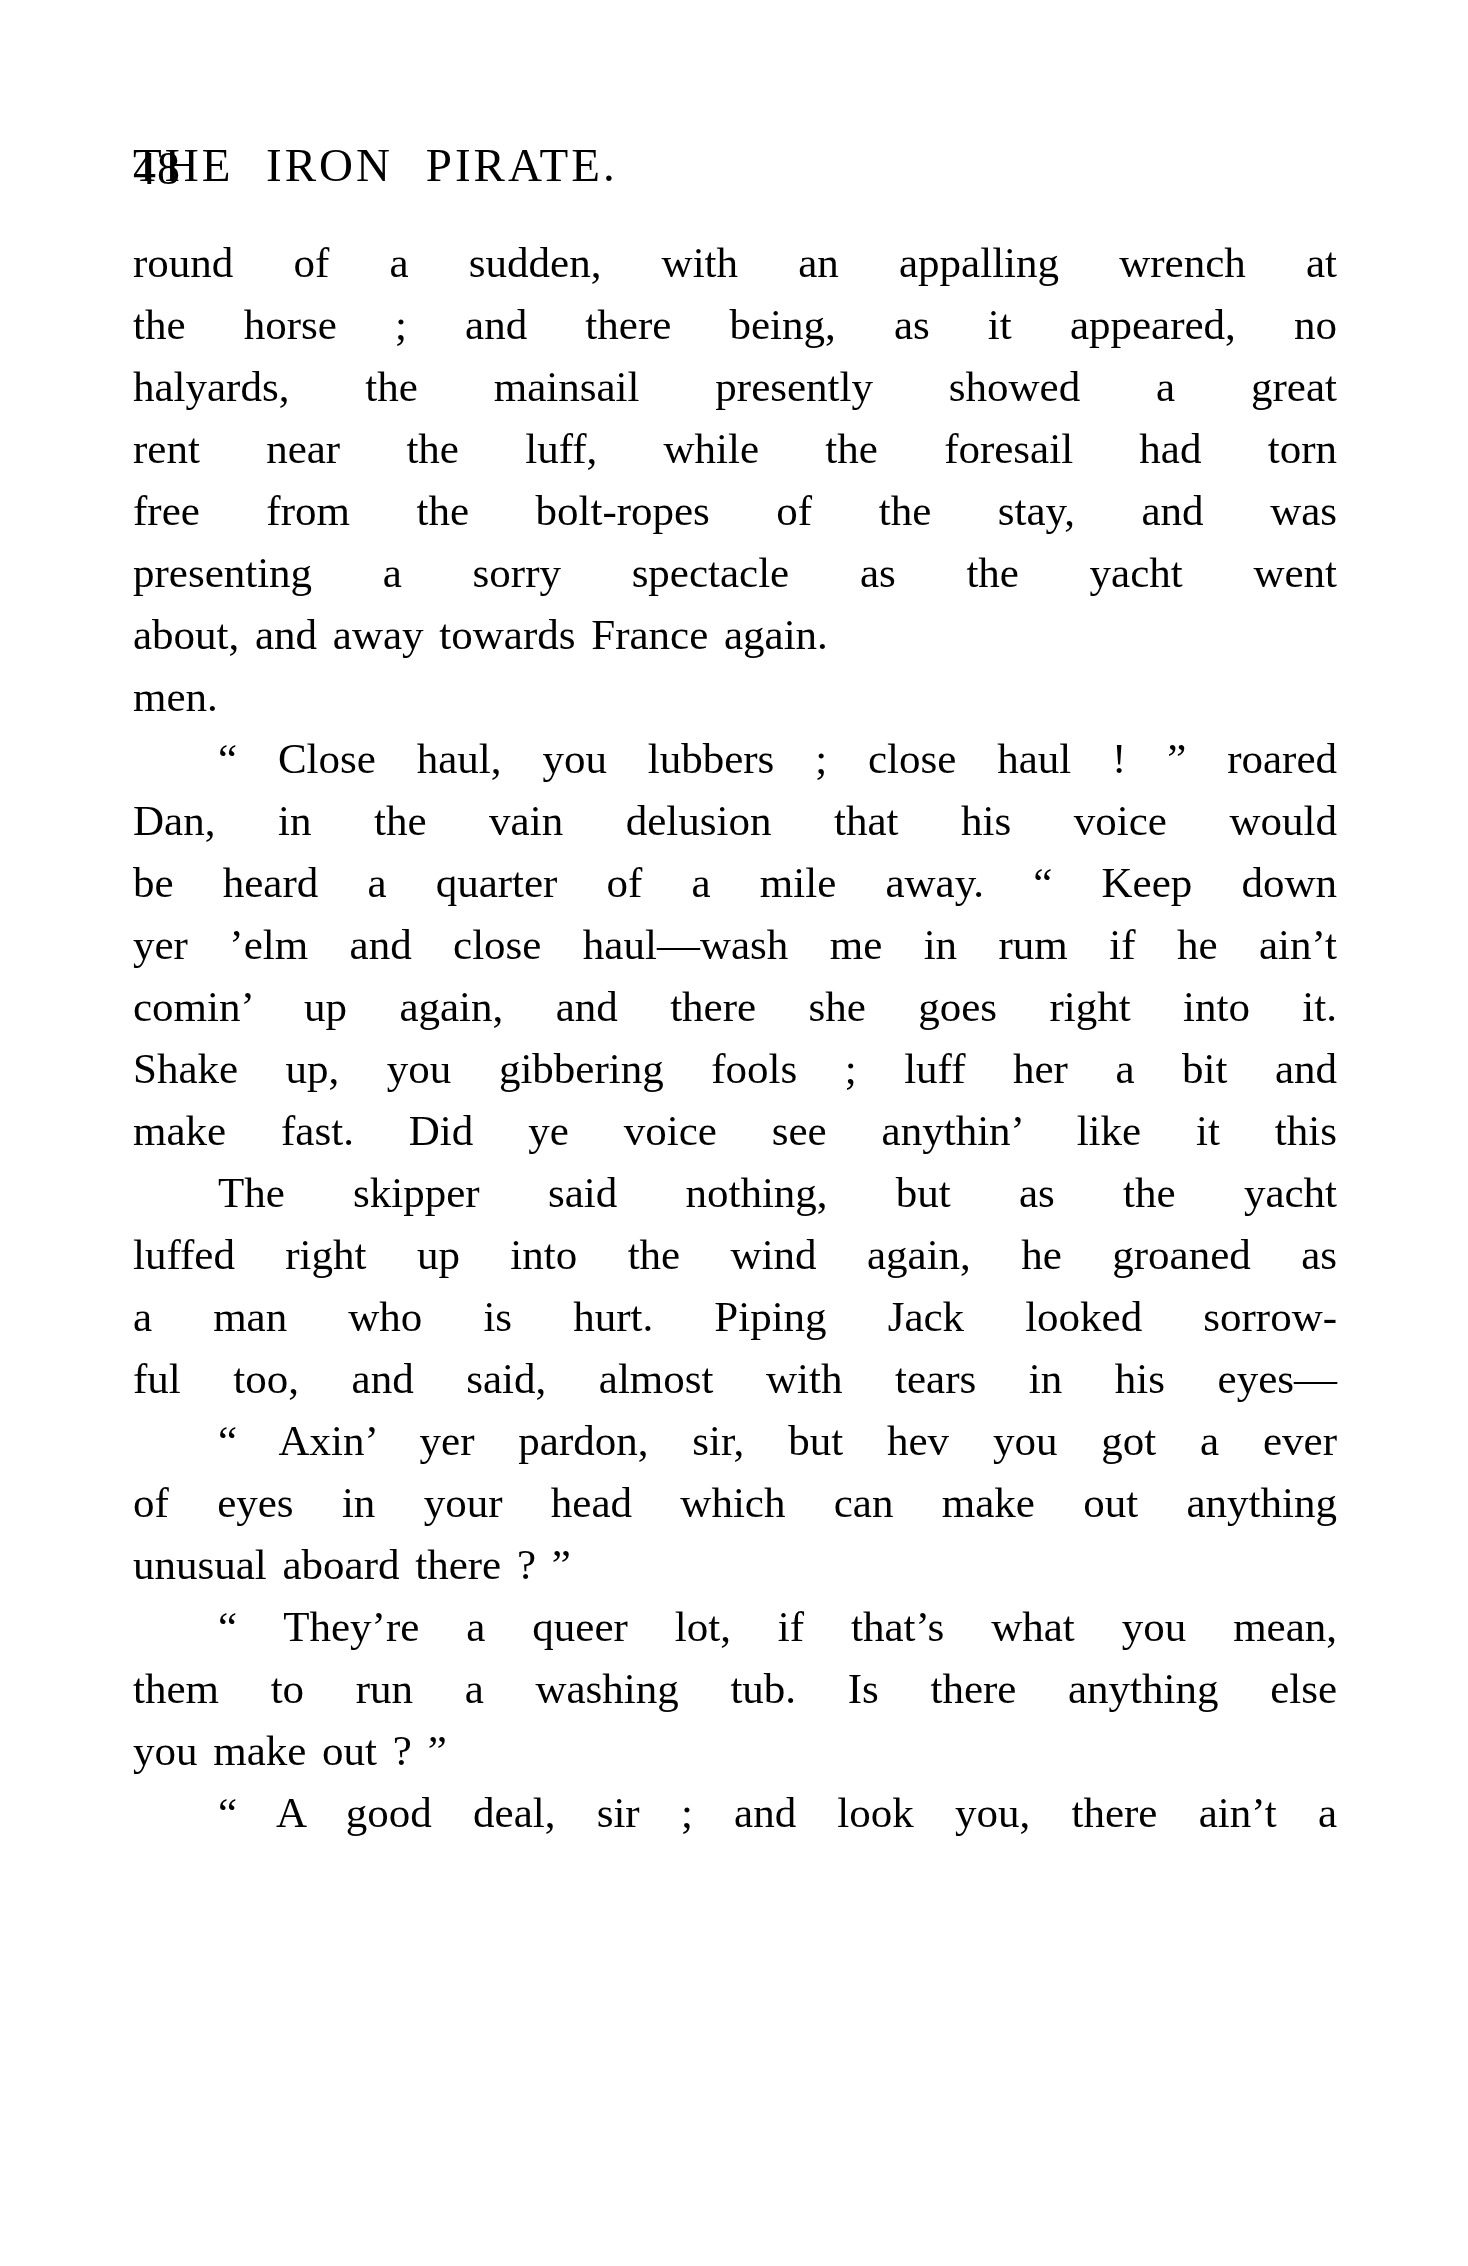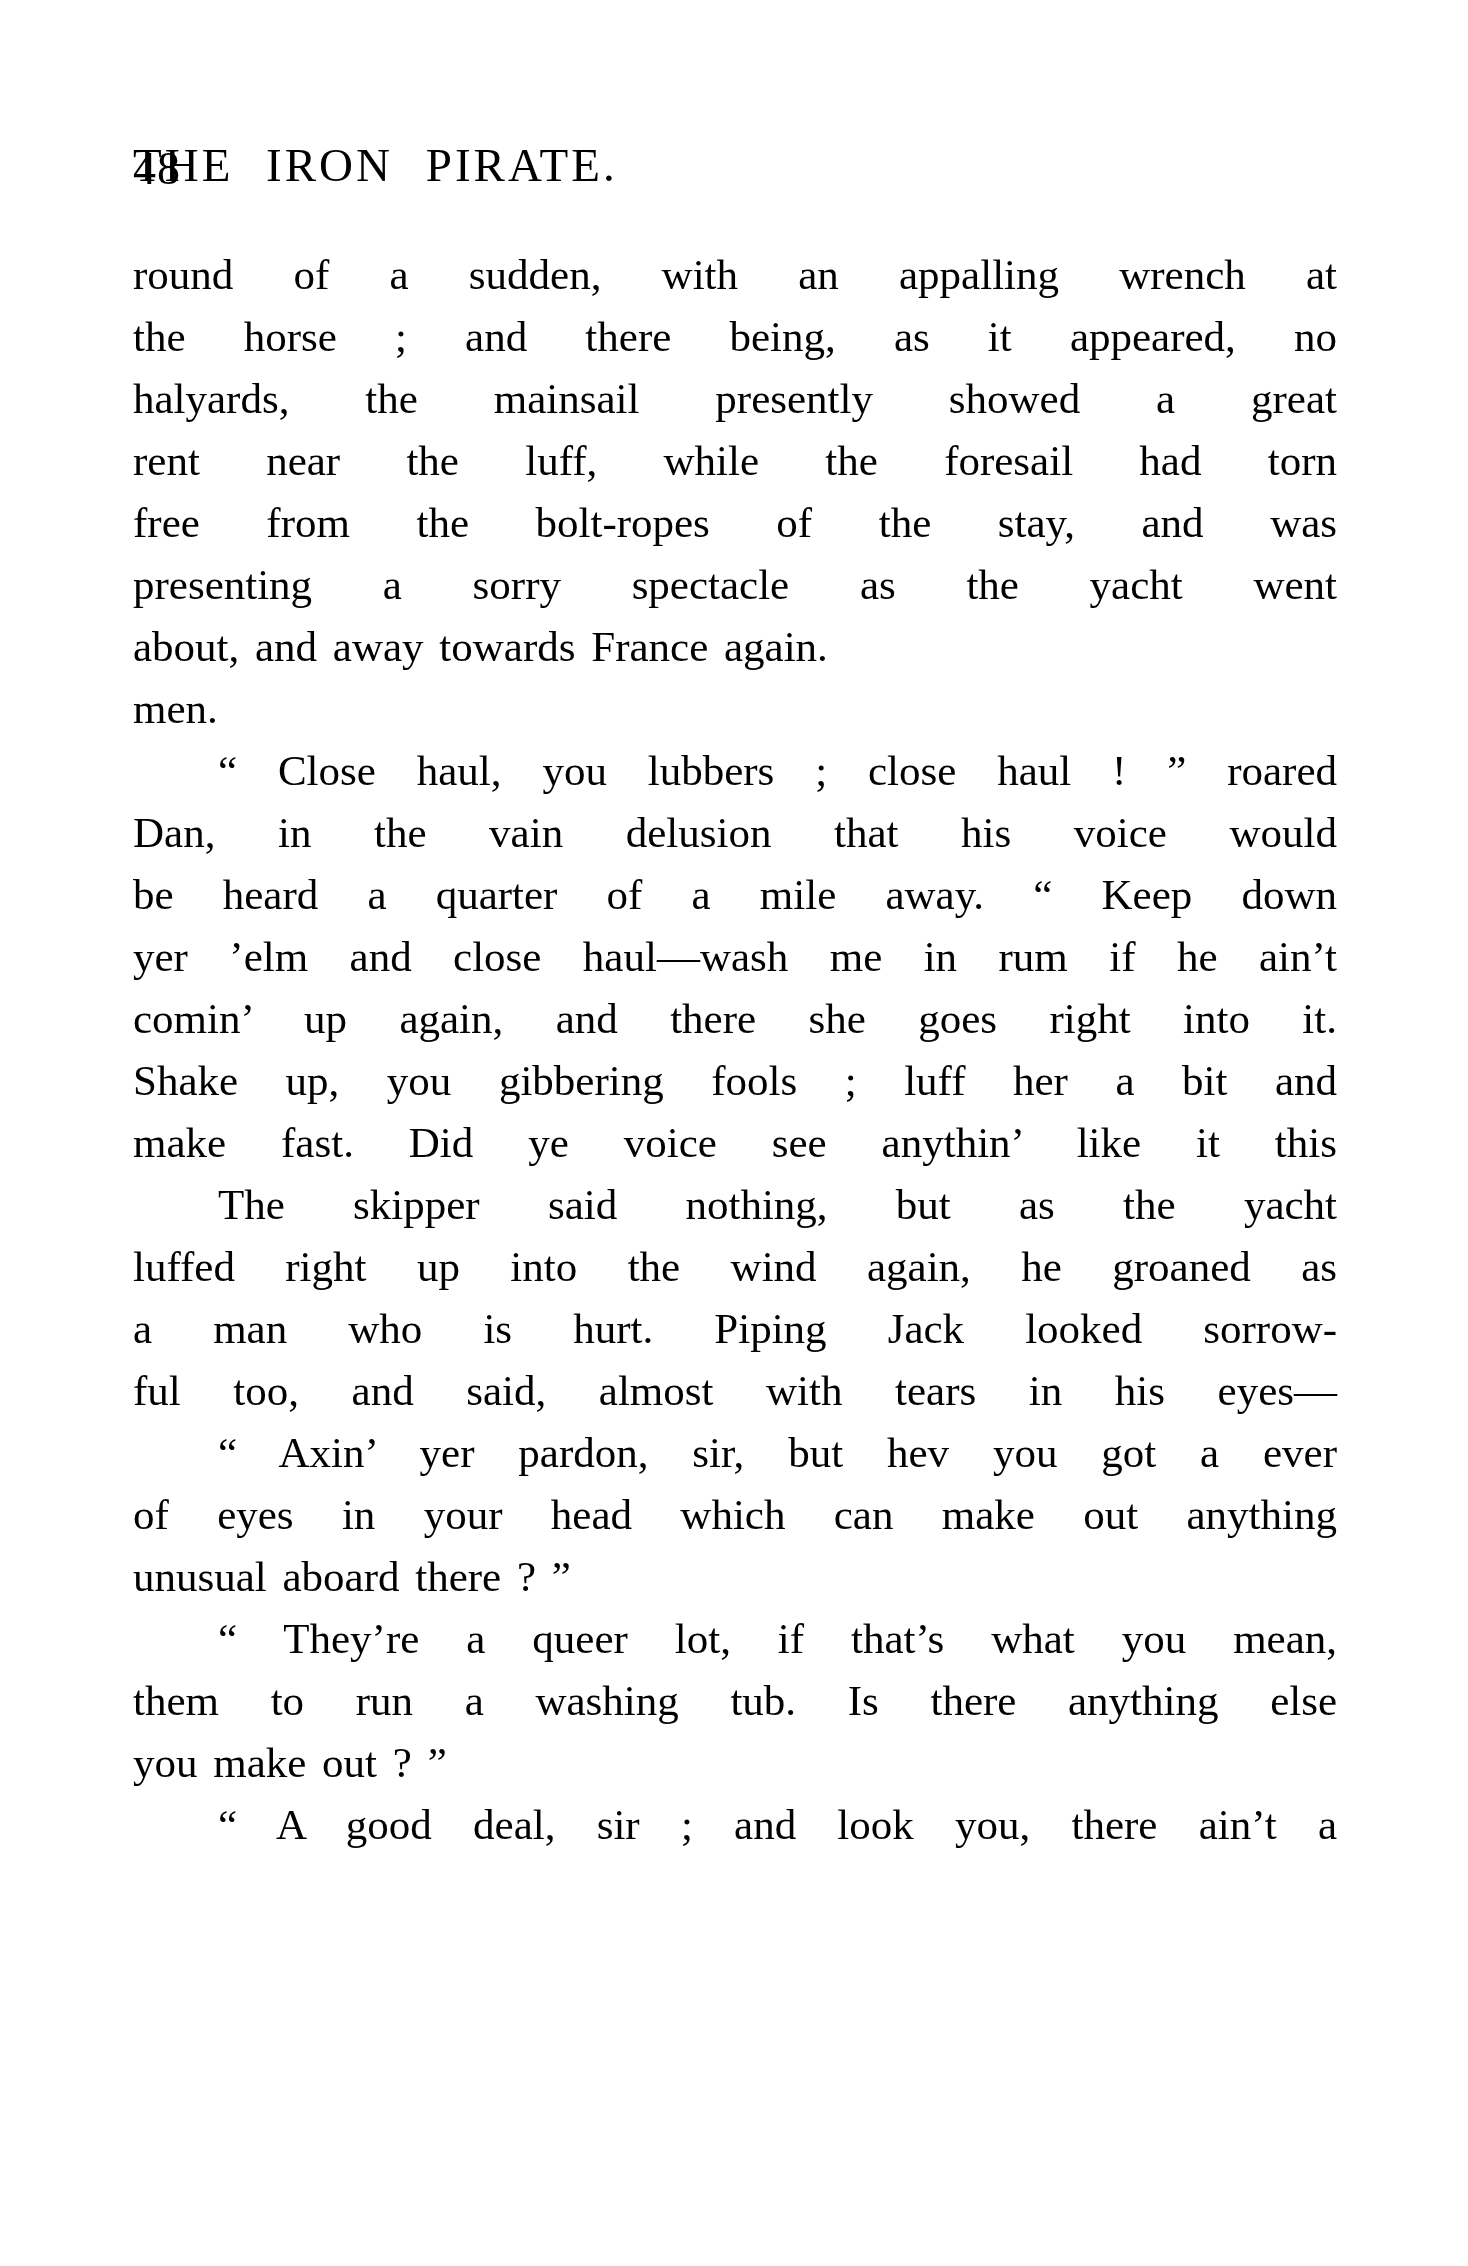--- a/index.html
+++ b/index.html
@@ -35,21 +35,21 @@
     left: 0;
     right: 0;
     top: 0;
     text-align: left;
     font-size: 47px;
     letter-spacing: 3px;
     word-spacing: 18px;
   }
   .page-body {
     position: absolute;
-    top: 244px;
+    top: 232px;
     left: 133px;
     width: 1204px;
   }
   .paragraph {
     margin: 0;
   }
   .line {
     font-size: 43px;
     line-height: 62px;
     word-spacing: 5px;

